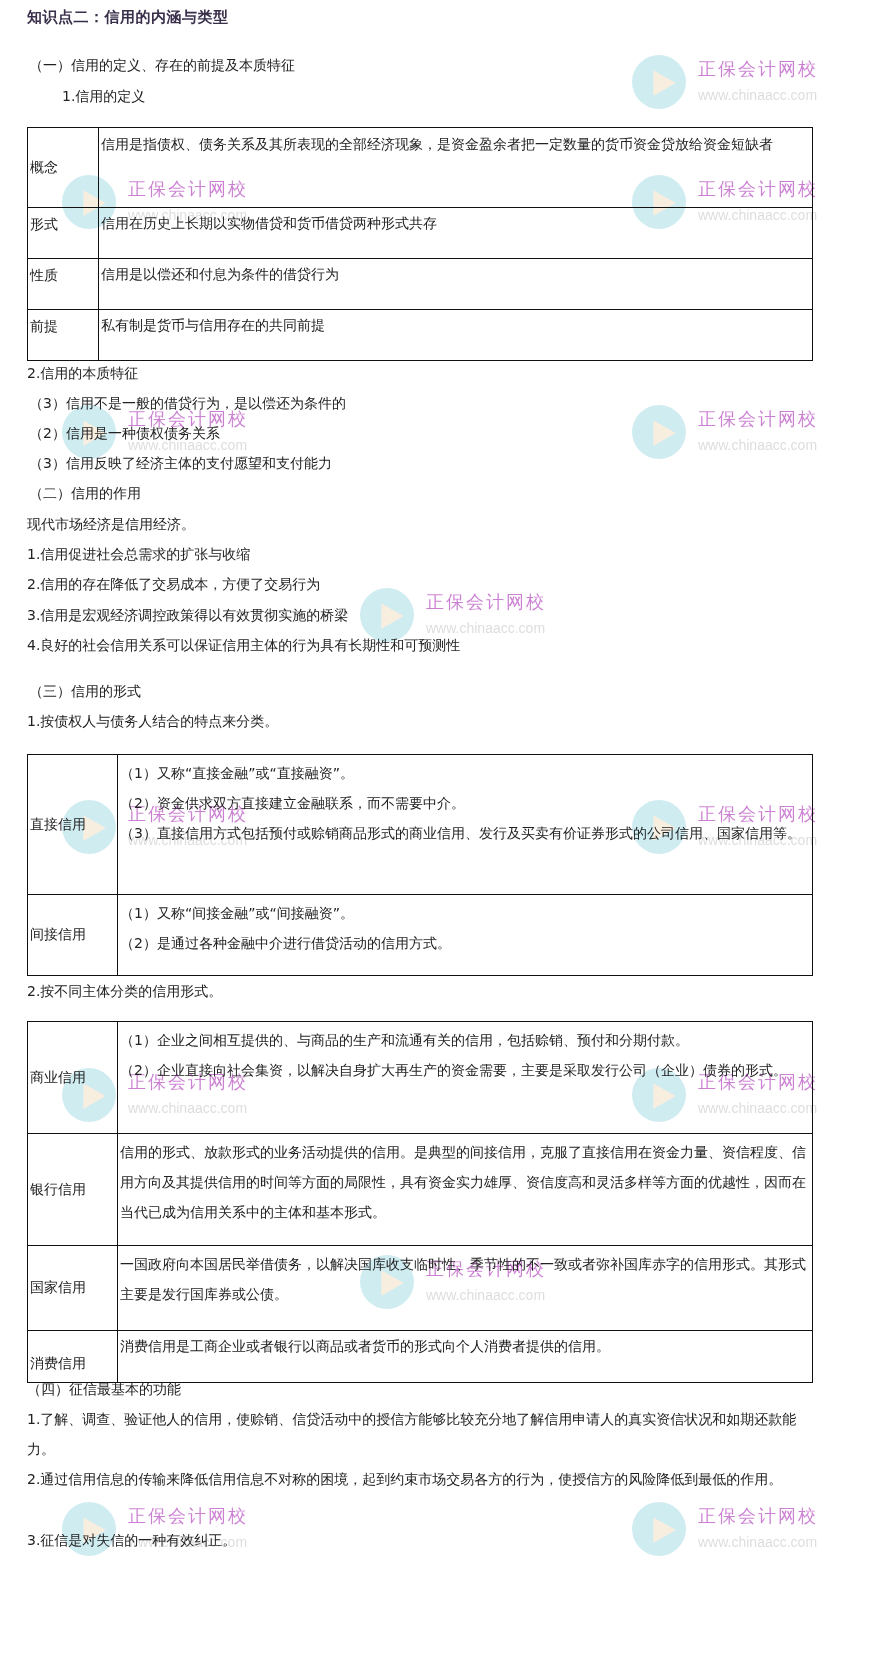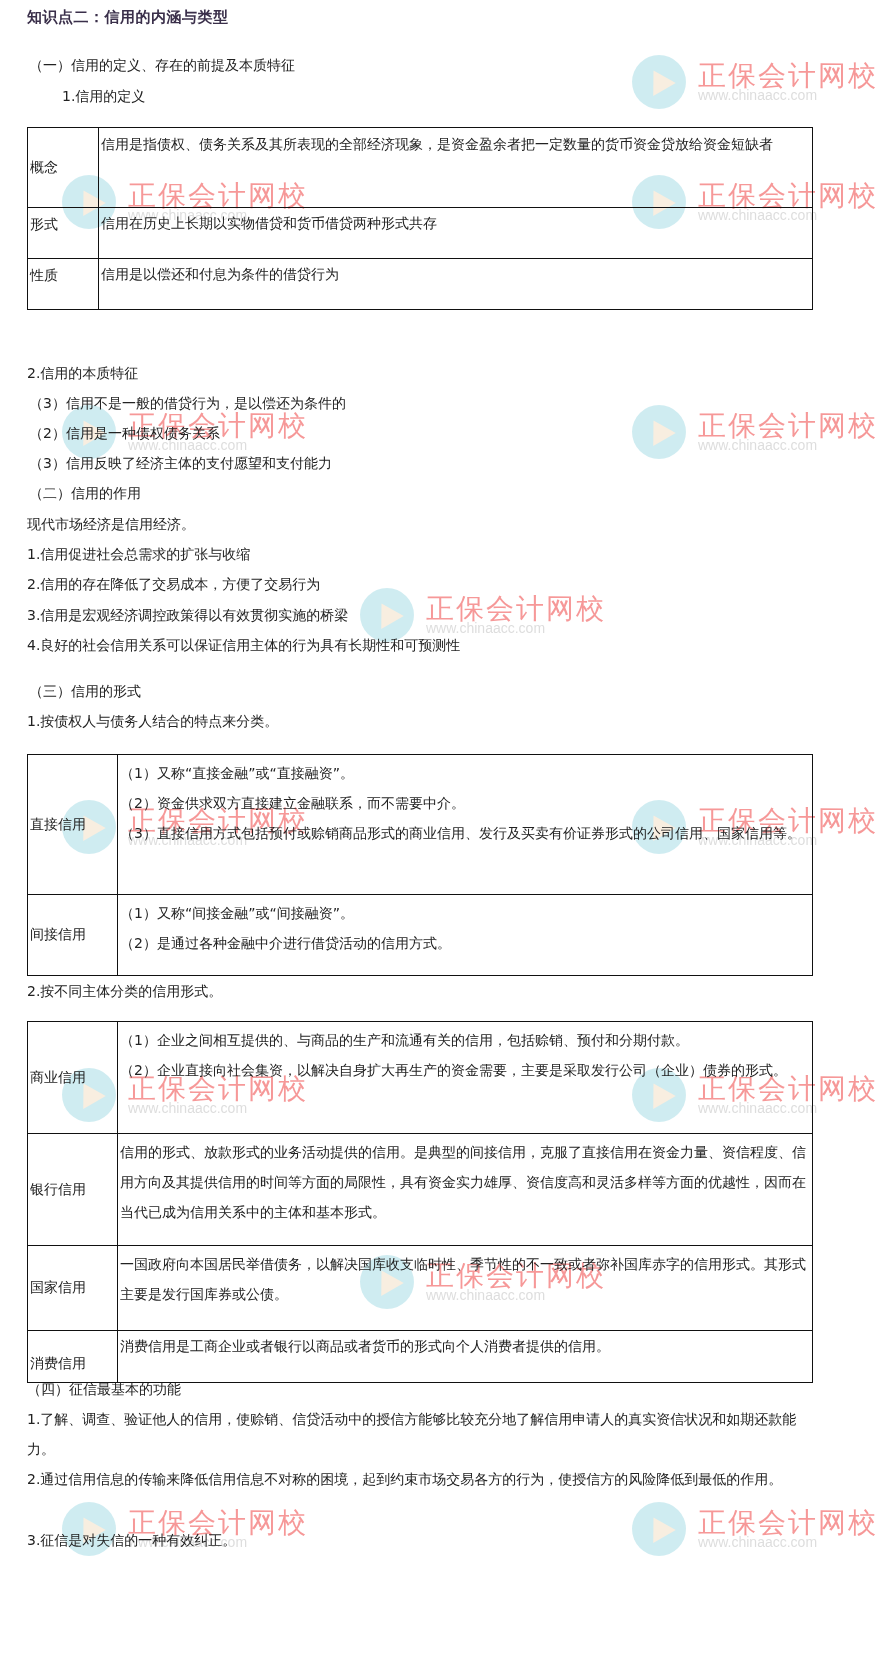--- a/index.html
+++ b/index.html
@@ -30,21 +30,21 @@
       position: absolute; left: 0; top: 0; width: 54px; height: 54px; border-radius: 50%;
       background: #a9dde6;
     }
     .wm .circle::after {
       content: ""; position: absolute; left: 14px; top: 14px; width: 0; height: 0;
       border-left: 13px solid transparent; border-right: 13px solid transparent;
       border-bottom: 22px solid #f3e1c8;
       transform: rotate(-30deg);
     }
     .wm .cn {
-      position: absolute; left: 66px; top: 2px; font-size: 28px; color: #ef4444; letter-spacing: 2px;
+      position: absolute; left: 66px; top: 2px; font-size: 18px; color: #a21caf; letter-spacing: 2px;
       white-space: nowrap;
     }
     .wm .url {
       position: absolute; left: 66px; top: 32px; font-size: 14px; color: #c2c2c2; white-space: nowrap;
       font-family: "Liberation Sans", sans-serif;
     }
   </style>
 </head>
 <body>
 
@@ -131,20 +131,24 @@
       <td class="head">概念</td>
       <td class="body" style="line-height:28px;padding-top:2px;">信用是指债权、债务关系及其所表现的全部经济现象，是资金盈余者把一定数量的货币资金贷放给资金短缺者</td>
     </tr>
     <tr style="height:51px;">
       <td class="head" style="vertical-align:top;padding-top:8px;">形式</td>
       <td class="body" style="line-height:22px;">信用在历史上长期以实物借贷和货币借贷两种形式共存</td>
     </tr>
     <tr style="height:51px;">
       <td class="head" style="vertical-align:top;padding-top:8px;">性质</td>
       <td class="body" style="line-height:22px;">信用是以偿还和付息为条件的借贷行为</td>
+    </tr>
+    <tr style="height:51px;">
+      <td class="head" style="vertical-align:top;padding-top:8px;">前提</td>
+      <td class="body" style="line-height:22px;">私有制是货币与信用存在的共同前提</td>
     </tr>
   </tbody>
     </table>
 
   <div class="line" style="top:365px;">2.信用的本质特征</div>
   <div class="line indent" style="top:395px;">（3）信用不是一般的借贷行为，是以偿还为条件的</div>
   <div class="line indent" style="top:425px;">（2）信用是一种债权债务关系</div>
   <div class="line indent" style="top:455px;">（3）信用反映了经济主体的支付愿望和支付能力</div>
 
   <div class="line indent" style="top:485px;">（二）信用的作用</div>

